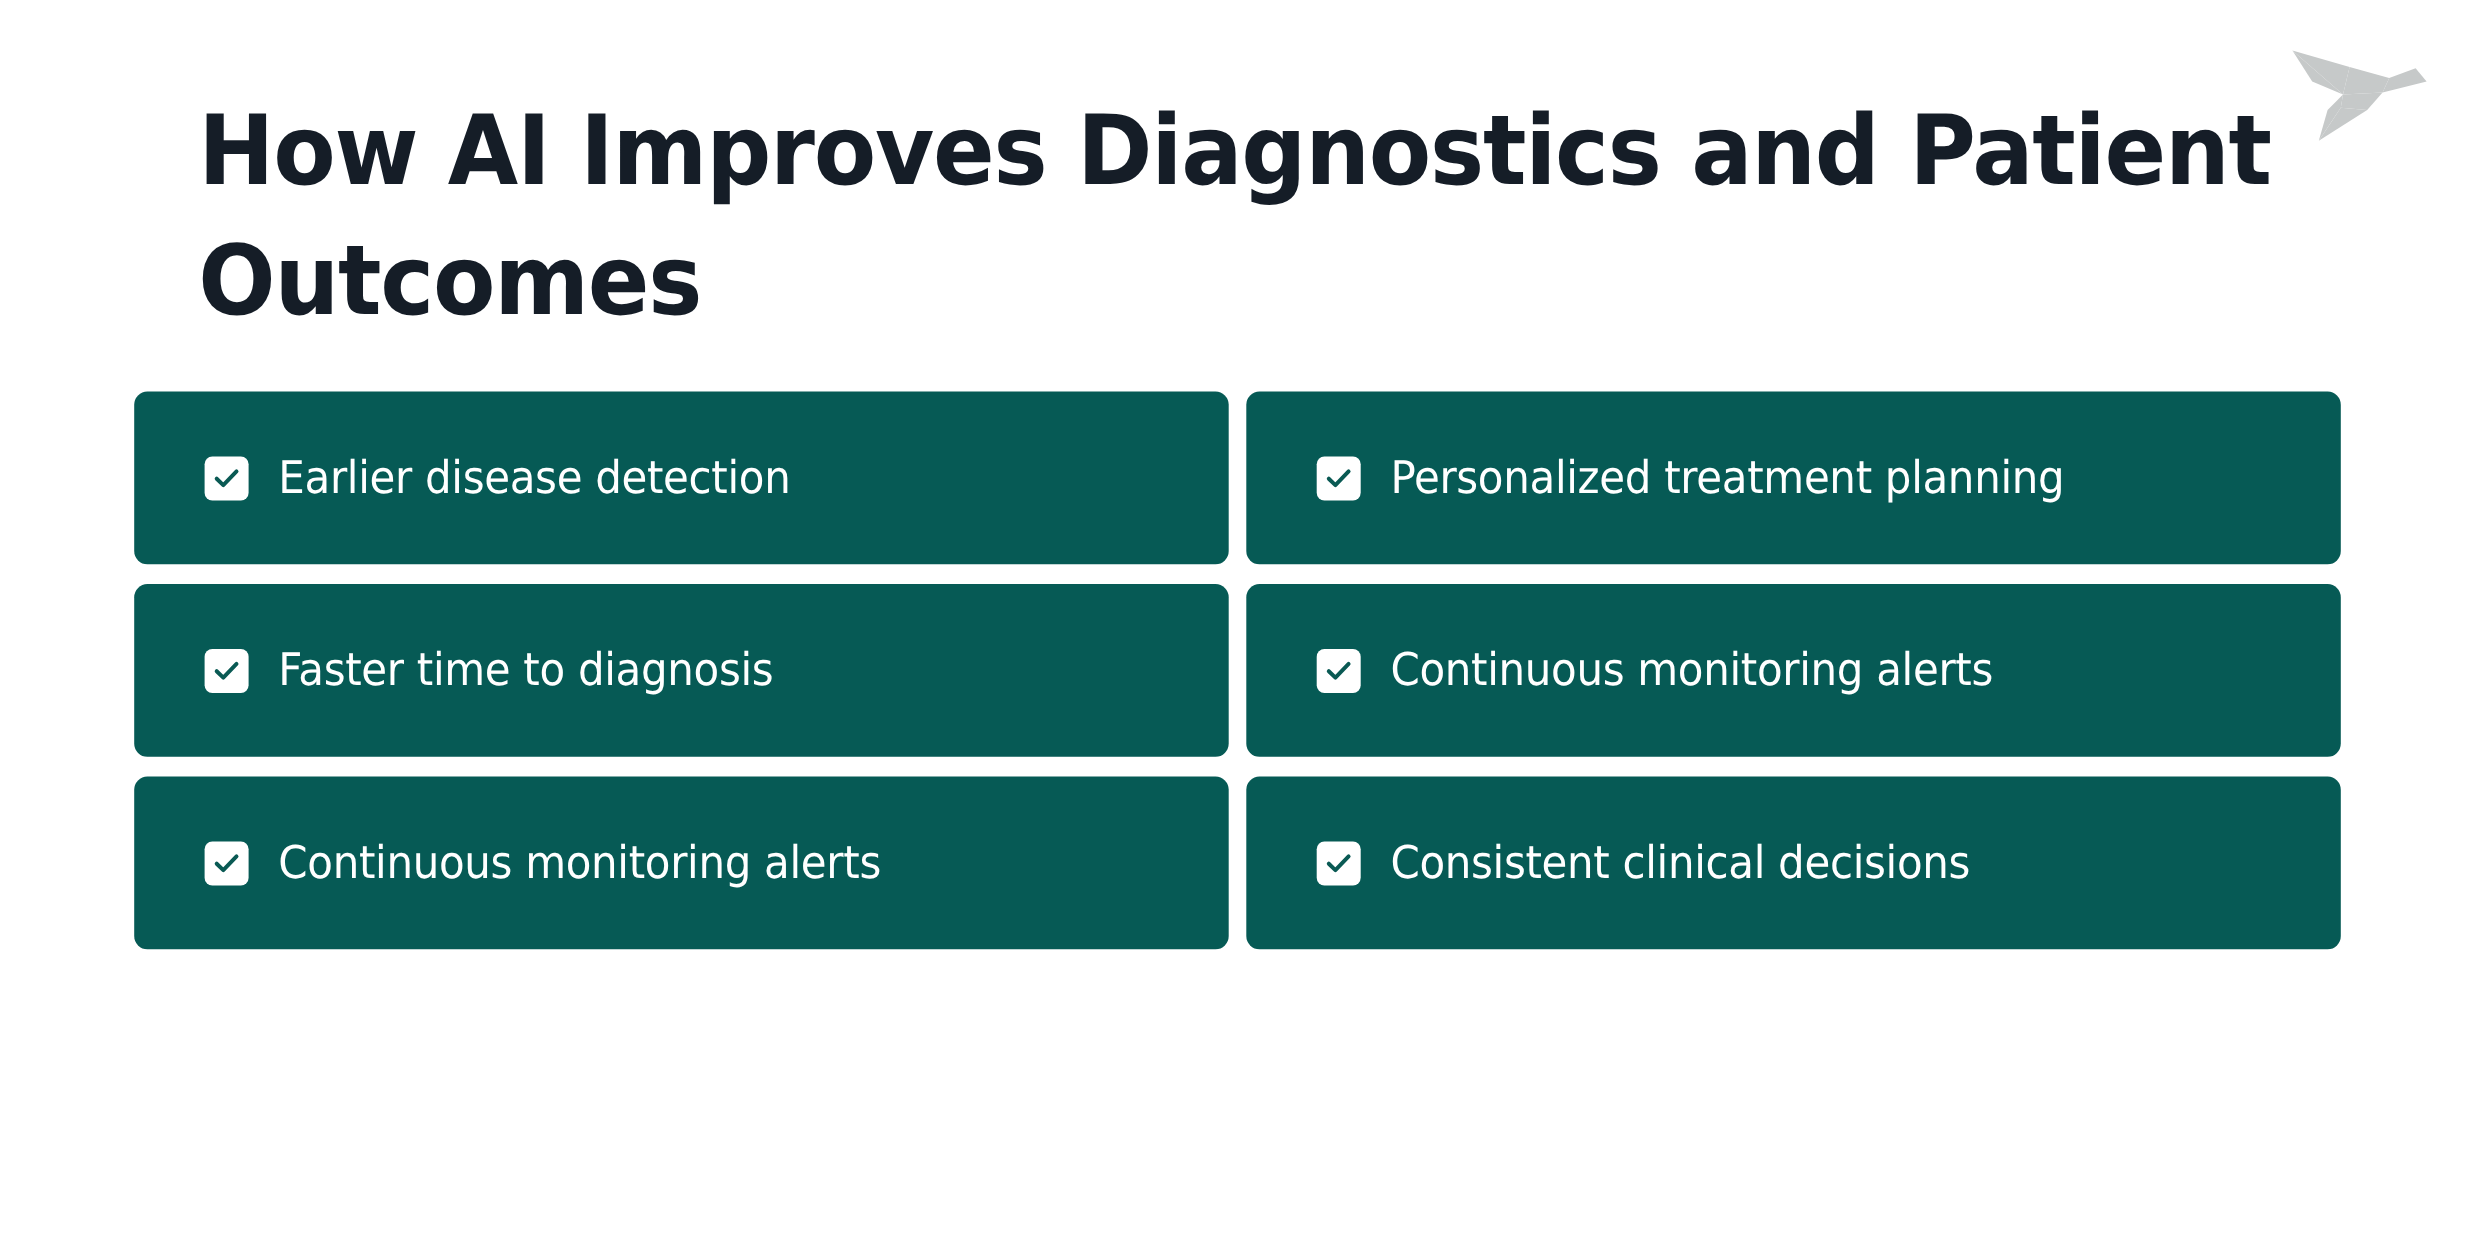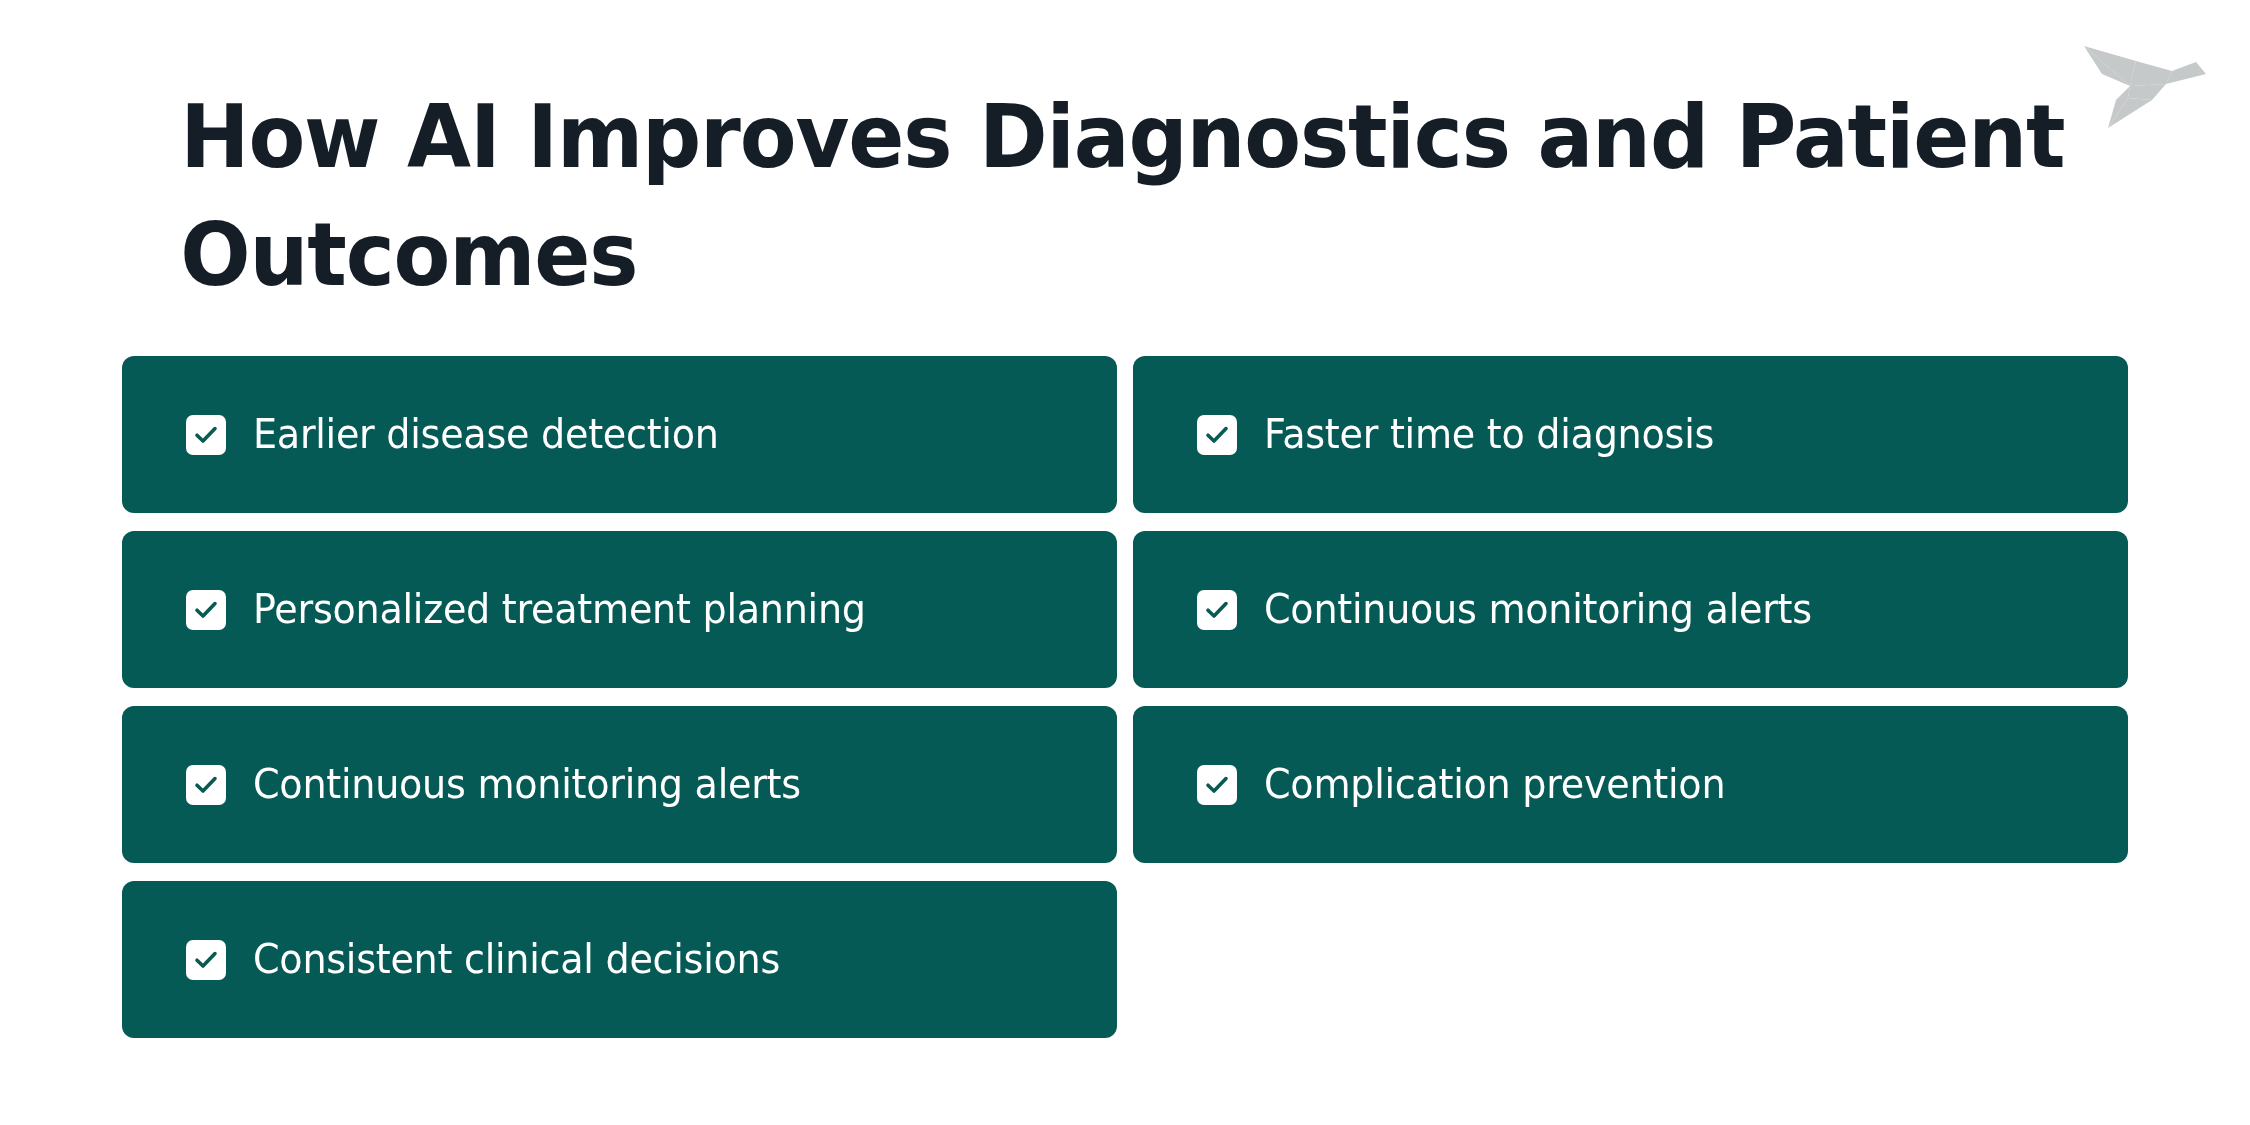--- a/index.html
+++ b/index.html
@@ -126,58 +126,50 @@
     <span class="card-label">Earlier disease detection</span>
   </div>
 
 
   <div class="card">
     <span class="checkbox">
       <svg width="26" height="26" viewBox="0 0 26 26" aria-hidden="true">
         <path d="M4 13.2 L10 19 L22 6.6" fill="none" stroke="#0A5A54" stroke-width="3.6" stroke-linecap="round" stroke-linejoin="round"></path>
       </svg>
     </span>
-    <span class="card-label">Faster time to diagnosis</span>
+    <span class="card-label">Personalized treatment planning</span>
   </div>
 
   <div class="card">
     <span class="checkbox">
       <svg width="26" height="26" viewBox="0 0 26 26" aria-hidden="true">
         <path d="M4 13.2 L10 19 L22 6.6" fill="none" stroke="#0A5A54" stroke-width="3.6" stroke-linecap="round" stroke-linejoin="round"></path>
       </svg>
     </span>
-    <span class="card-label">Personalized treatment planning</span>
+    <span class="card-label">Faster time to diagnosis</span>
   </div>
 
   <div class="card">
     <span class="checkbox">
       <svg width="26" height="26" viewBox="0 0 26 26" aria-hidden="true">
         <path d="M4 13.2 L10 19 L22 6.6" fill="none" stroke="#0A5A54" stroke-width="3.6" stroke-linecap="round" stroke-linejoin="round"></path>
       </svg>
     </span>
     <span class="card-label">Continuous monitoring alerts</span>
   </div>
 
   <div class="card">
     <span class="checkbox">
       <svg width="26" height="26" viewBox="0 0 26 26" aria-hidden="true">
         <path d="M4 13.2 L10 19 L22 6.6" fill="none" stroke="#0A5A54" stroke-width="3.6" stroke-linecap="round" stroke-linejoin="round"></path>
       </svg>
     </span>
     <span class="card-label">Continuous monitoring alerts</span>
   </div>
 
-  <div class="card">
-    <span class="checkbox">
-      <svg width="26" height="26" viewBox="0 0 26 26" aria-hidden="true">
-        <path d="M4 13.2 L10 19 L22 6.6" fill="none" stroke="#0A5A54" stroke-width="3.6" stroke-linecap="round" stroke-linejoin="round"></path>
-      </svg>
-    </span>
-    <span class="card-label">Complication prevention</span>
-  </div>
 
   <div class="card">
     <span class="checkbox">
       <svg width="26" height="26" viewBox="0 0 26 26" aria-hidden="true">
         <path d="M4 13.2 L10 19 L22 6.6" fill="none" stroke="#0A5A54" stroke-width="3.6" stroke-linecap="round" stroke-linejoin="round"></path>
       </svg>
     </span>
     <span class="card-label">Consistent clinical decisions</span>
   </div>
 

